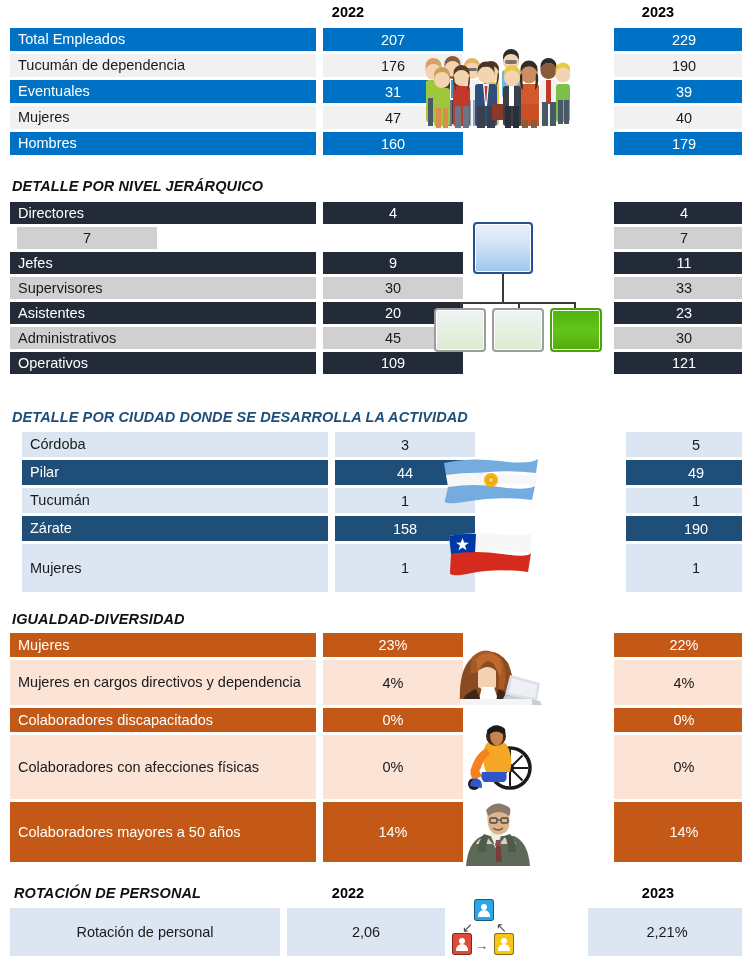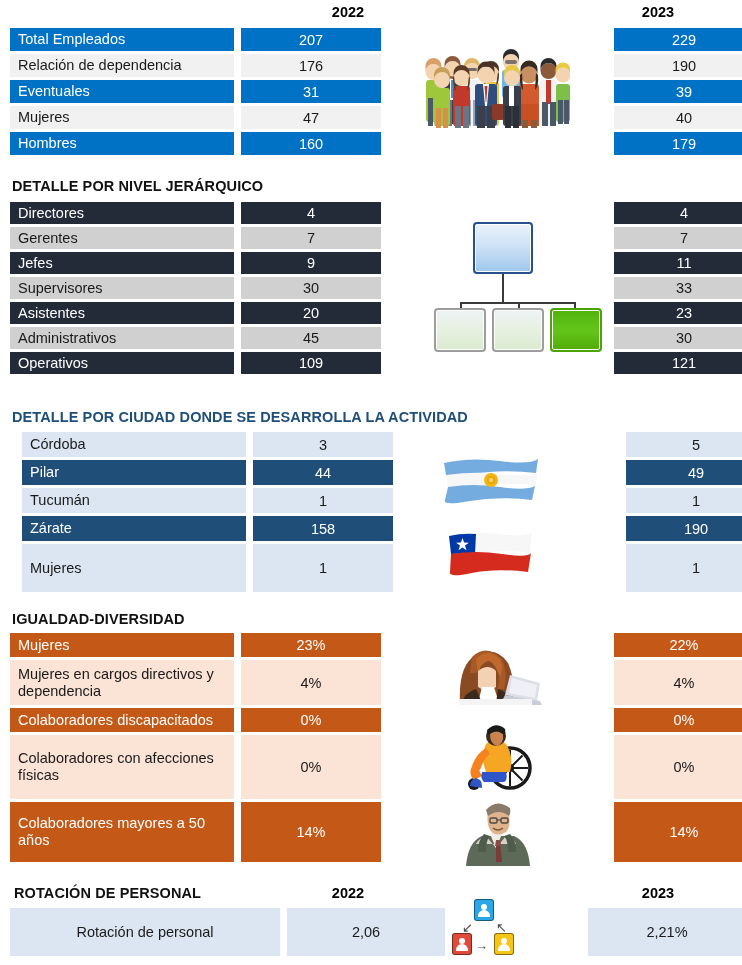--- a/index.html
+++ b/index.html
@@ -19,21 +19,21 @@
   .block { position: absolute; }
 
   .row {
     position: relative;
     display: flex;
     align-items: stretch;
     margin-bottom: 3px;
   }
 
   .cell-label {
-    width: 224px;
+    width: 306px;
     display: flex;
     align-items: center;
     padding: 0 8px;
     font-size: 14.5px;
     line-height: 1.15;
   }
 
   .cell-val {
     width: 140px;
     margin-left: 7px;
@@ -75,20 +75,21 @@
     color: #000;
     text-align: center;
     width: 140px;
   }
 
   .sec-title {
     position: absolute;
     font-size: 14.5px;
     font-weight: bold;
     letter-spacing: .1px;
+    font-style: italic;
   }
   .sec-title.navy { color: #1f4e79; }
   .sec-title.dark { color: #111111; }
 
   
   .art { position: absolute; }
 
   
   .org-box {
     position: absolute;
@@ -165,21 +166,21 @@
   <div class="block" style="left:10px; top:28px; width:718px;">
 
     <div class="row">
       <div class="cell-label t-blue-on">Total Empleados</div>
       <div class="cell-val t-blue-on">207</div>
       <div class="cell-val right t-blue-on">229</div>
       <div style="height:23px;"></div>
     </div>
 
     <div class="row">
-      <div class="cell-label t-blue-off">Relación de dependencia</div>
+      <div class="cell-label t-blue-off">Tucumán de dependencia</div>
       <div class="cell-val t-blue-off">176</div>
       <div class="cell-val right t-blue-off">190</div>
       <div style="height:23px;"></div>
     </div>
 
     <div class="row">
       <div class="cell-label t-blue-on">Eventuales</div>
       <div class="cell-val t-blue-on">31</div>
       <div class="cell-val right t-blue-on">39</div>
       <div style="height:23px;"></div>
@@ -309,21 +310,20 @@
 
   <div class="block" style="left:10px; top:202px; width:718px;">
 
     <div class="row">
       <div class="cell-label t-dark-on">Directores</div>
       <div class="cell-val t-dark-on">4</div>
       <div class="cell-val right t-dark-on">4</div>
       <div style="height:22px;"></div>
     </div>
     <div class="row">
-      <div class="cell-label t-dark-off">Gerentes</div>
       <div class="cell-val t-dark-off">7</div>
       <div class="cell-val right t-dark-off">7</div>
       <div style="height:22px;"></div>
     </div>
     <div class="row">
       <div class="cell-label t-dark-on">Jefes</div>
       <div class="cell-val t-dark-on">9</div>
       <div class="cell-val right t-dark-on">11</div>
       <div style="height:22px;"></div>
     </div>

